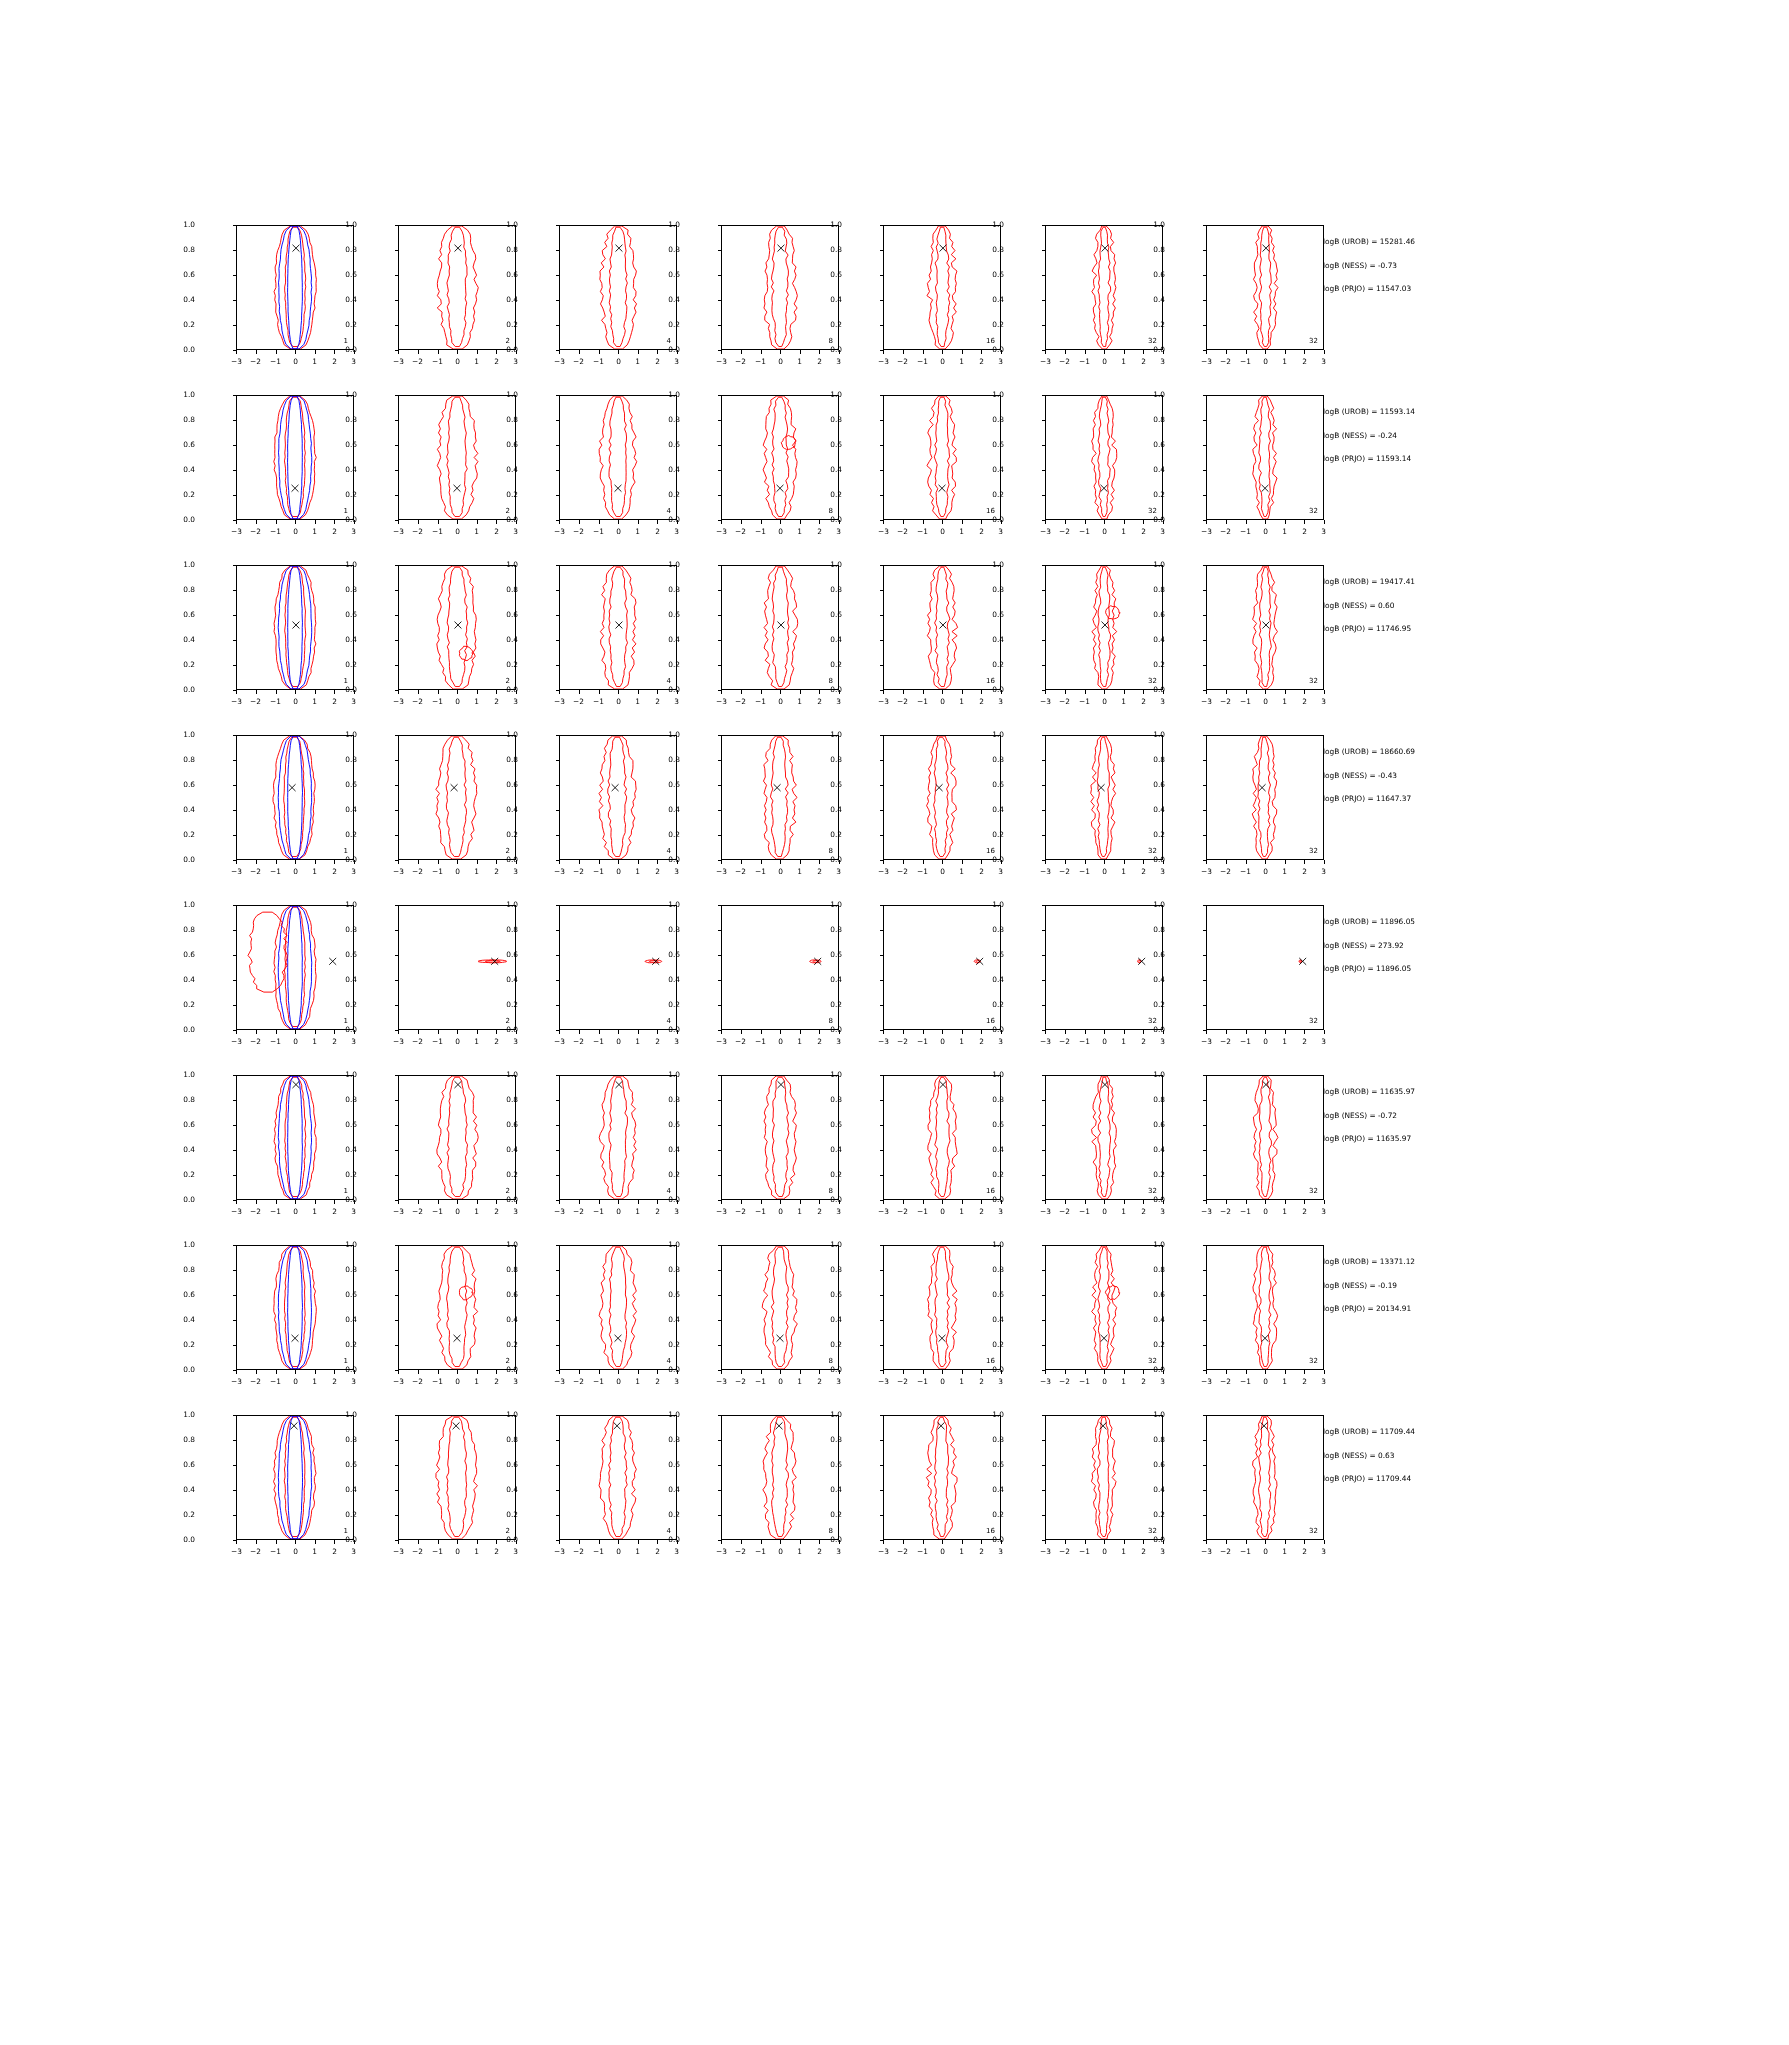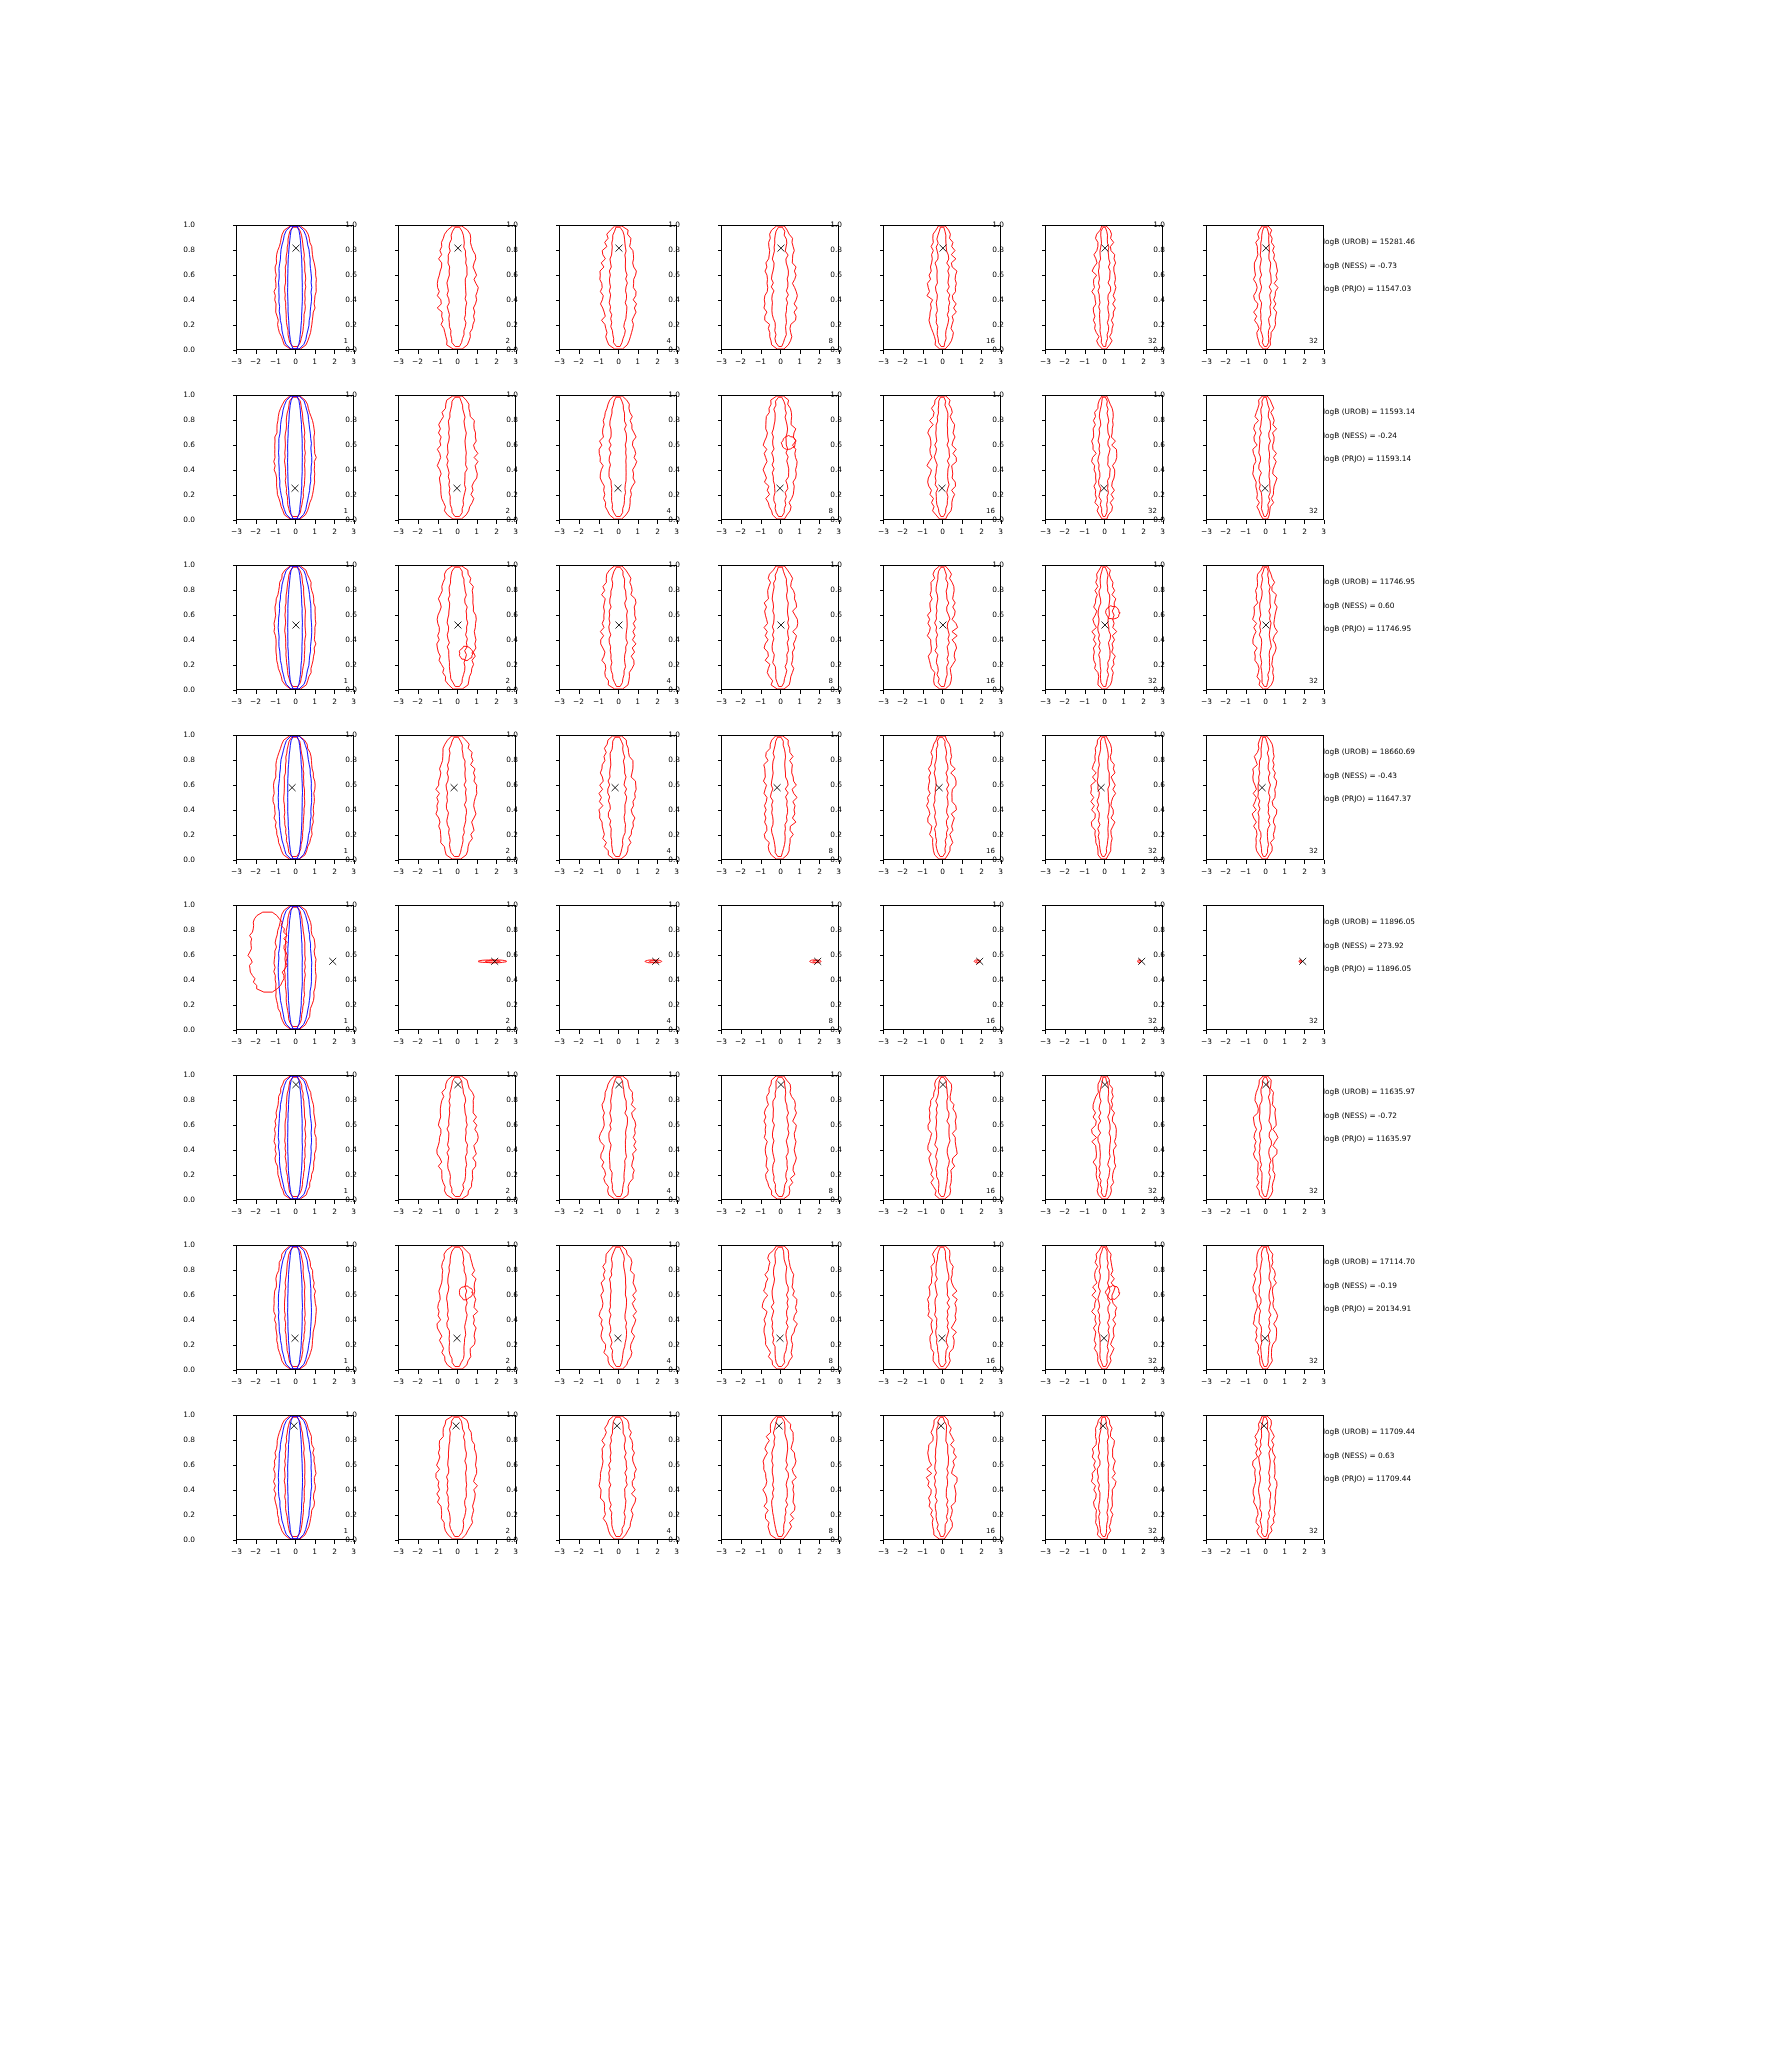--- a/index.html
+++ b/index.html
@@ -2187,41 +2187,41 @@
         <div>logB (UROB) = 15281.46</div>
         <div>logB (NESS) = -0.73</div>
         <div>logB (PRJO) = 11547.03</div>
       </div>
       <div class="annot" style="top: 407px;">
         <div>logB (UROB) = 11593.14</div>
         <div>logB (NESS) = -0.24</div>
         <div>logB (PRJO) = 11593.14</div>
       </div>
       <div class="annot" style="top: 577px;">
-        <div>logB (UROB) = 11746.95</div>
+        <div>logB (UROB) = 19417.41</div>
         <div>logB (NESS) = 0.60</div>
         <div>logB (PRJO) = 11746.95</div>
       </div>
       <div class="annot" style="top: 747px;">
         <div>logB (UROB) = 18660.69</div>
         <div>logB (NESS) = -0.43</div>
         <div>logB (PRJO) = 11647.37</div>
       </div>
       <div class="annot" style="top: 917px;">
         <div>logB (UROB) = 11896.05</div>
         <div>logB (NESS) = 273.92</div>
         <div>logB (PRJO) = 11896.05</div>
       </div>
       <div class="annot" style="top: 1087px;">
         <div>logB (UROB) = 11635.97</div>
         <div>logB (NESS) = -0.72</div>
         <div>logB (PRJO) = 11635.97</div>
       </div>
       <div class="annot" style="top: 1257px;">
-        <div>logB (UROB) = 17114.70</div>
+        <div>logB (UROB) = 13371.12</div>
         <div>logB (NESS) = -0.19</div>
         <div>logB (PRJO) = 20134.91</div>
       </div>
       <div class="annot" style="top: 1427px;">
         <div>logB (UROB) = 11709.44</div>
         <div>logB (NESS) = 0.63</div>
         <div>logB (PRJO) = 11709.44</div>
       </div>
     </div>
 </div>

